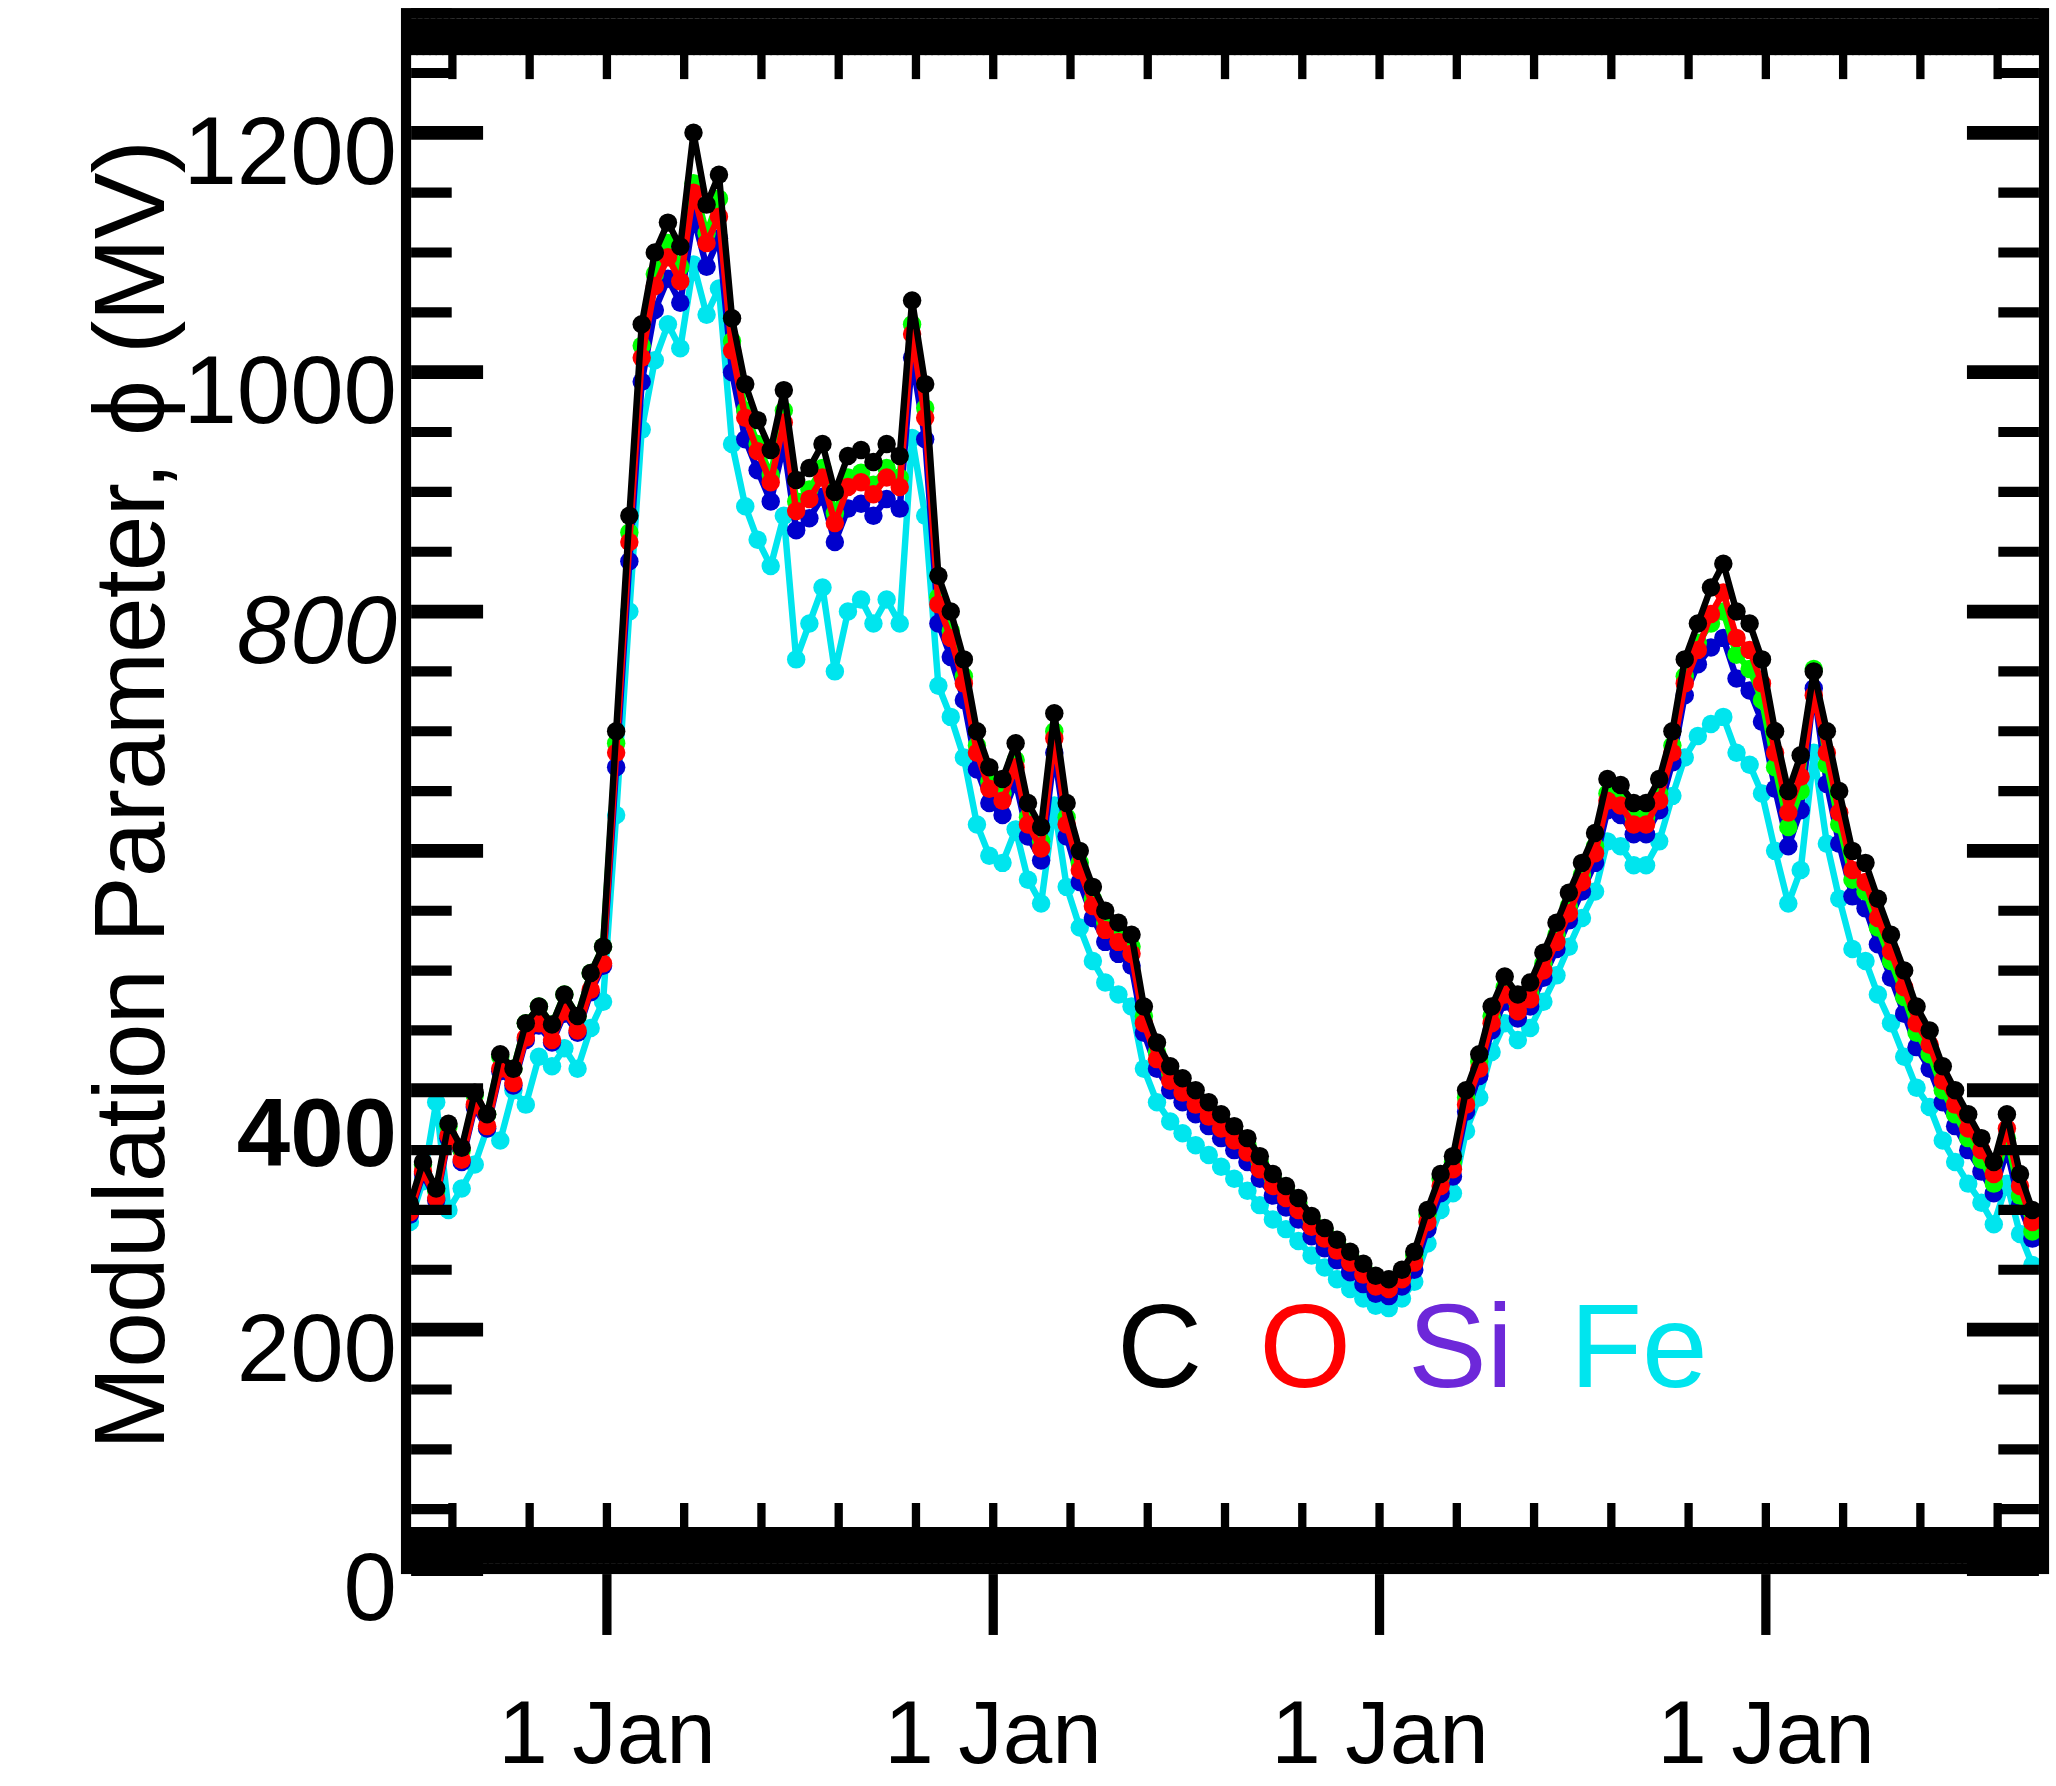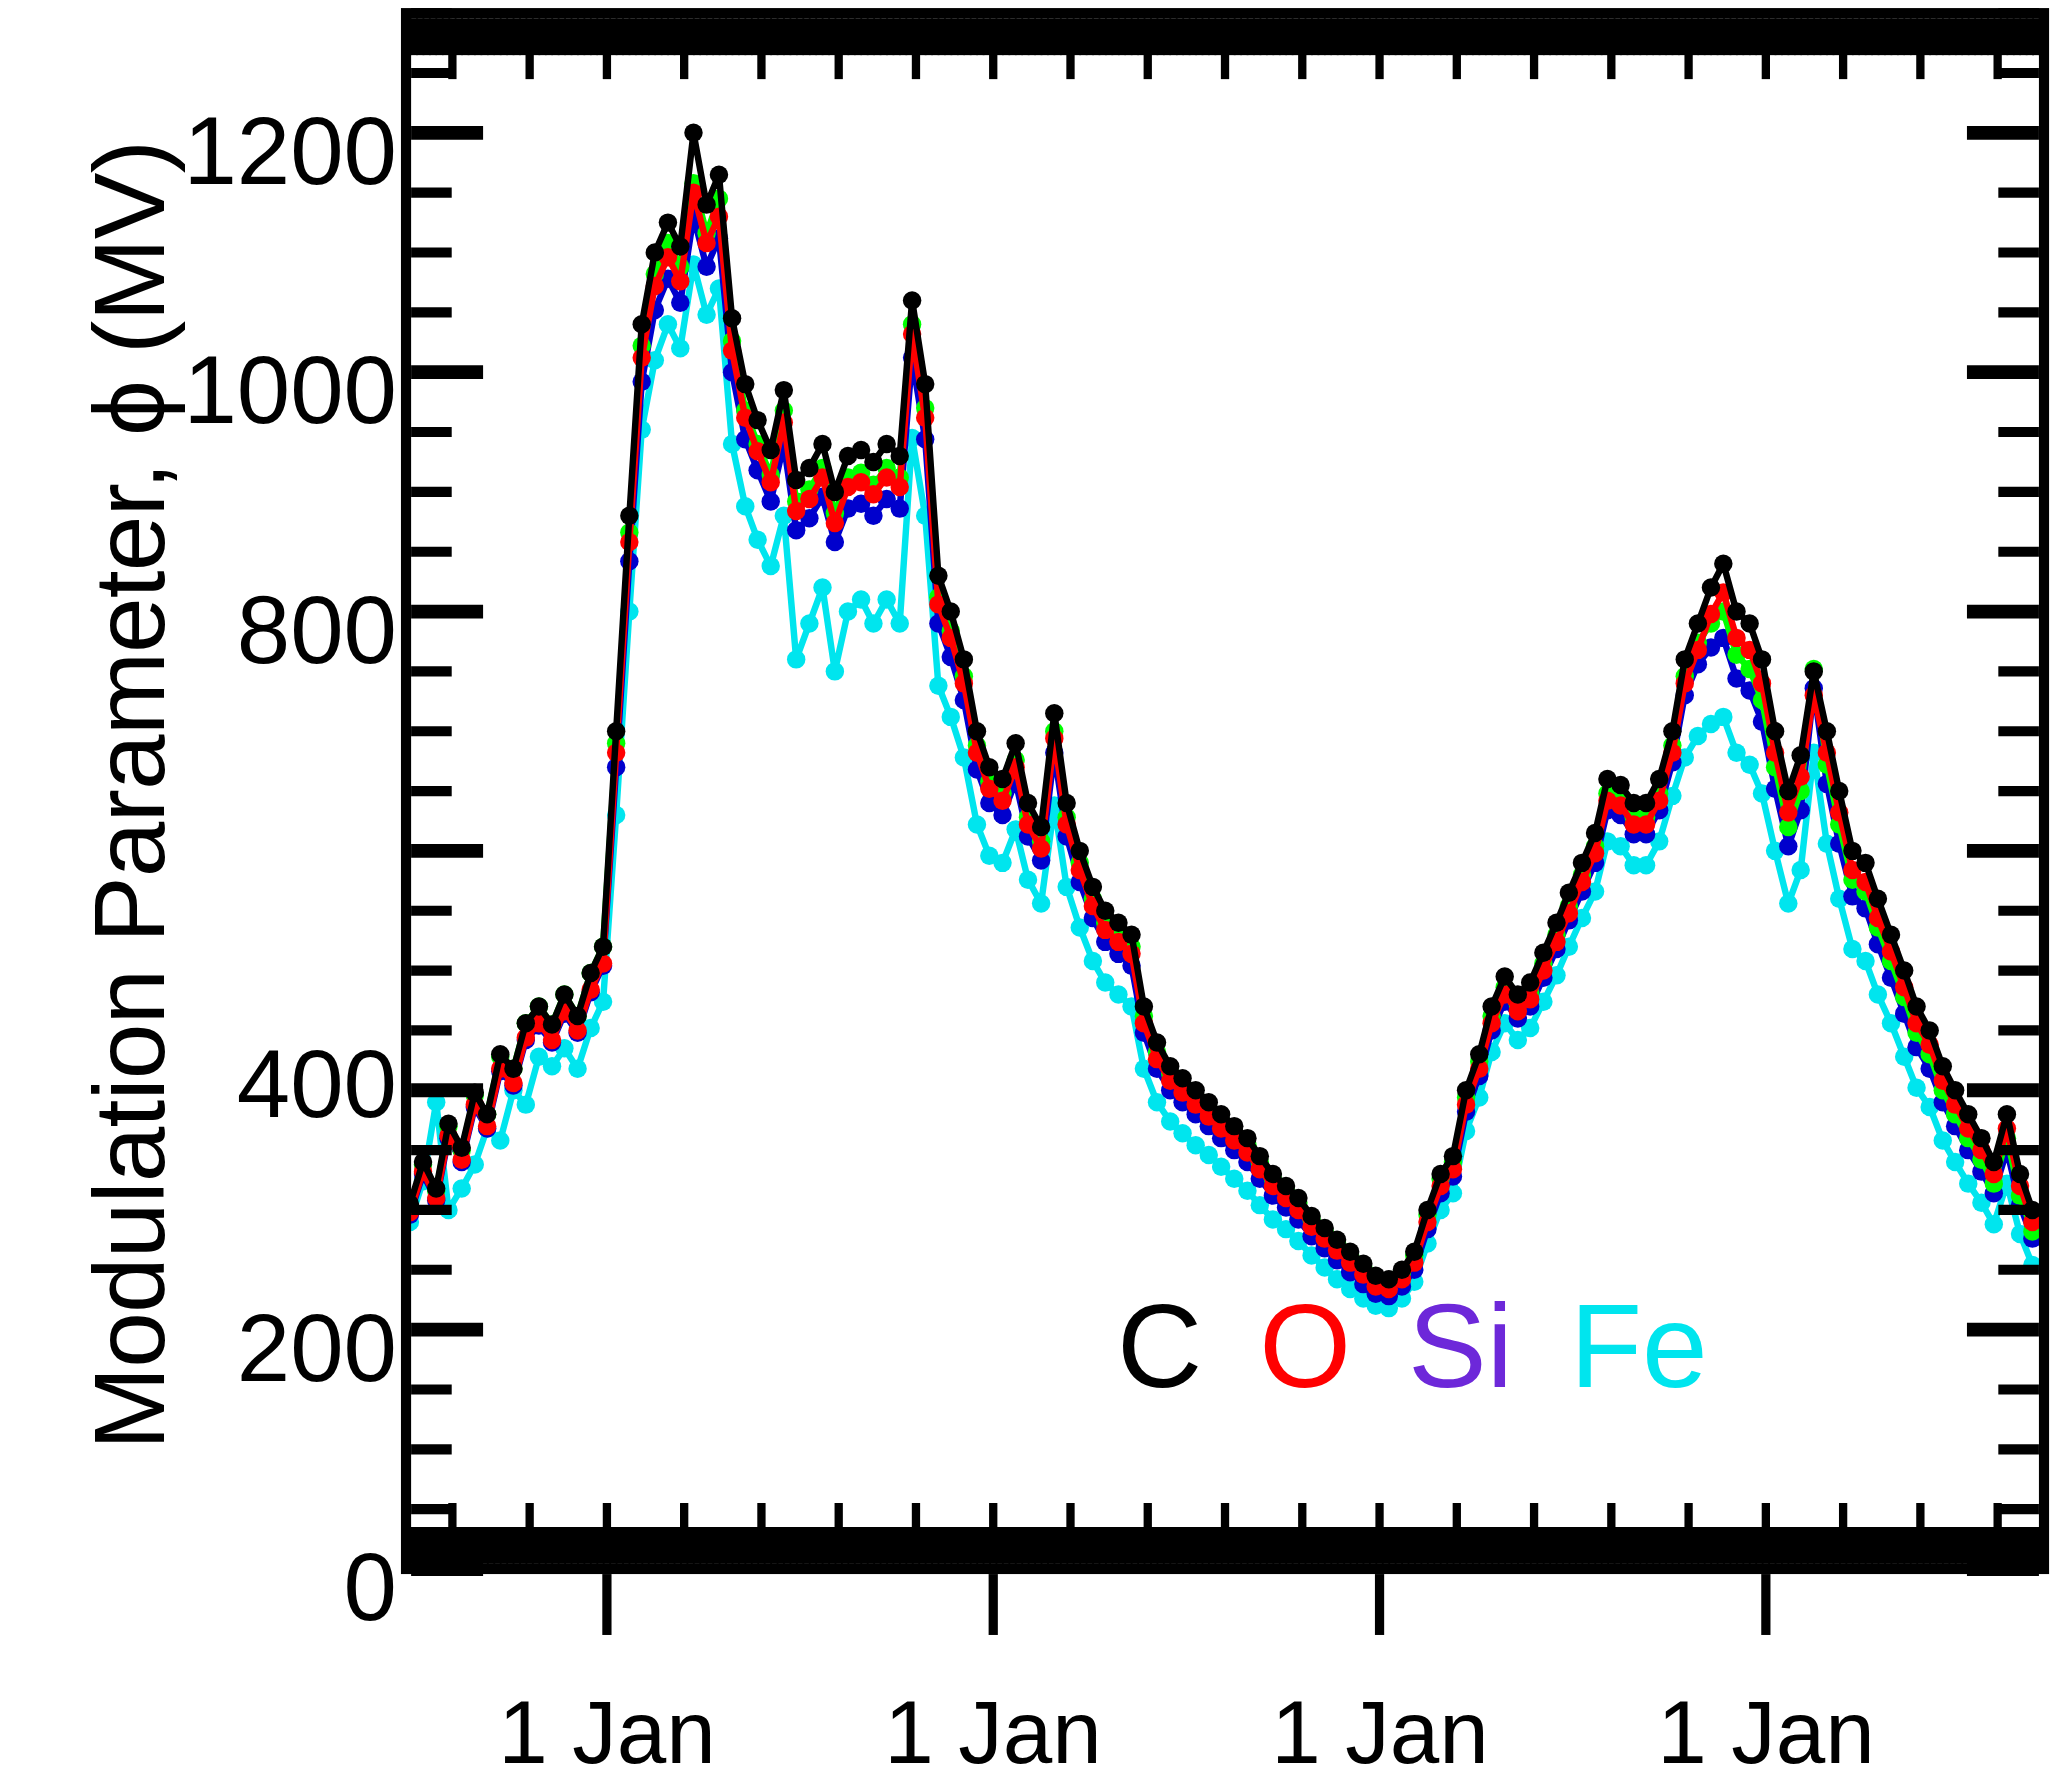--- a/index.html
+++ b/index.html
@@ -59,22 +59,22 @@
 </head>
 <body>
 
 <div id="root">
 
   <div id="ylabel">Modulation Parameter, ϕ (MV)</div>
 
   <div id="ytick-wrap">
       <div class="ytick-label" style="top: 79px;">1200</div>
       <div class="ytick-label" style="top: 318px;">1000</div>
-      <div class="ytick-label" style="top: 558px;">800</div>
-      <div class="ytick-label" style="top: 1012px;">400</div>
+      <div class="ytick-label" style="top: 558px; font-style: italic;">800</div>
+      <div class="ytick-label" style="top: 1061px; font-weight: bold;">400</div>
       <div class="ytick-label" style="top: 1276px;">200</div>
       <div class="ytick-label" style="top: 1515px;">0</div>
     </div>
 
   <div id="xlab-wrap">
       <div class="xtick-label" style="left: 607px; top: 1669px;">
         <span>1 Jan</span>
         <span>2000</span>
       </div>
       <div class="xtick-label" style="left: 993px; top: 1669px;">

